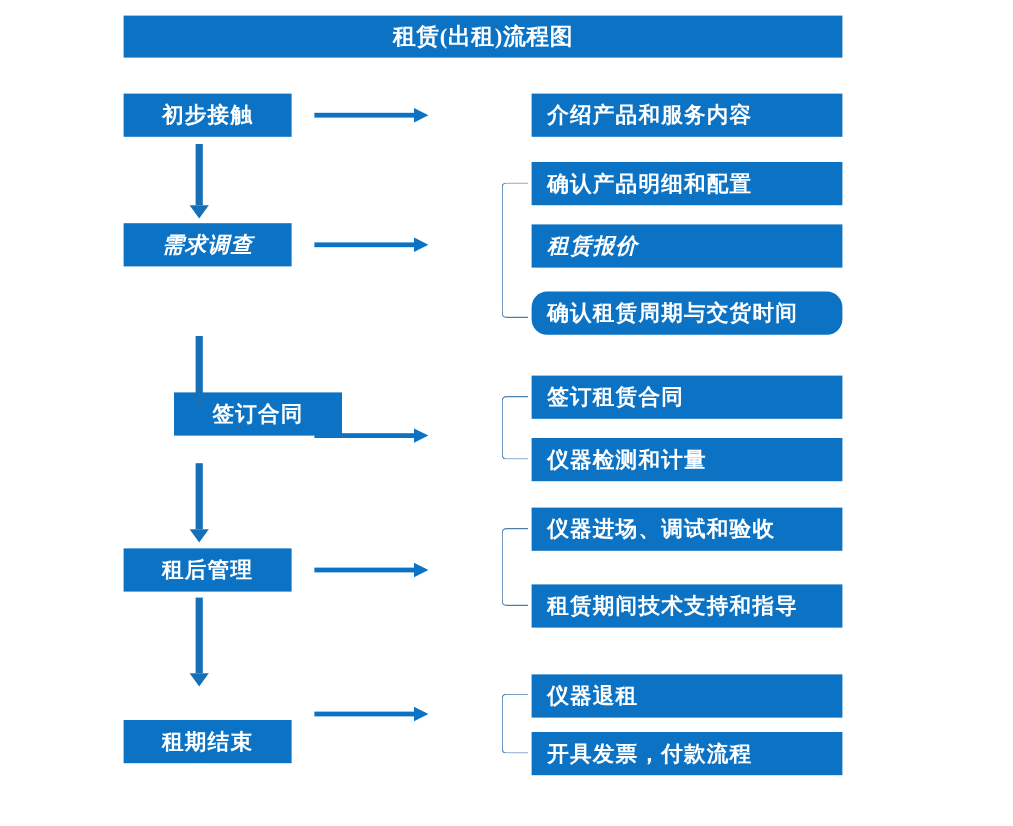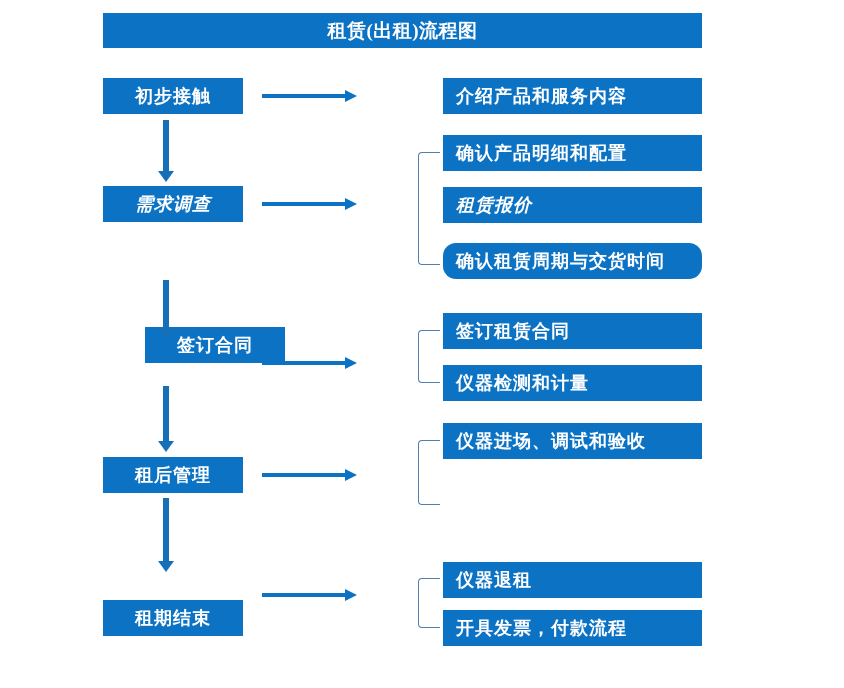--- a/index.html
+++ b/index.html
@@ -188,18 +188,19 @@
   <div class="stage-box right" style="top:187px;font-style:italic;">租赁报价</div>
 
   <div class="stage-box right" style="top:243px;border-radius:13px;">确认租赁周期与交货时间</div>
 
   <div class="stage-box right" style="top:313px;">签订租赁合同</div>
 
   <div class="stage-box right" style="top:365px;">仪器检测和计量</div>
 
   <div class="stage-box right" style="top:423px;">仪器进场、调试和验收</div>
 
+  <div class="stage-box right" style="top:487px;">租赁期间技术支持和指导</div>
 
   <div class="stage-box right" style="top:562px;">仪器退租</div>
 
   <div class="stage-box right" style="top:610px;">开具发票，付款流程</div>
 
 </div>
 
 </body></html>

